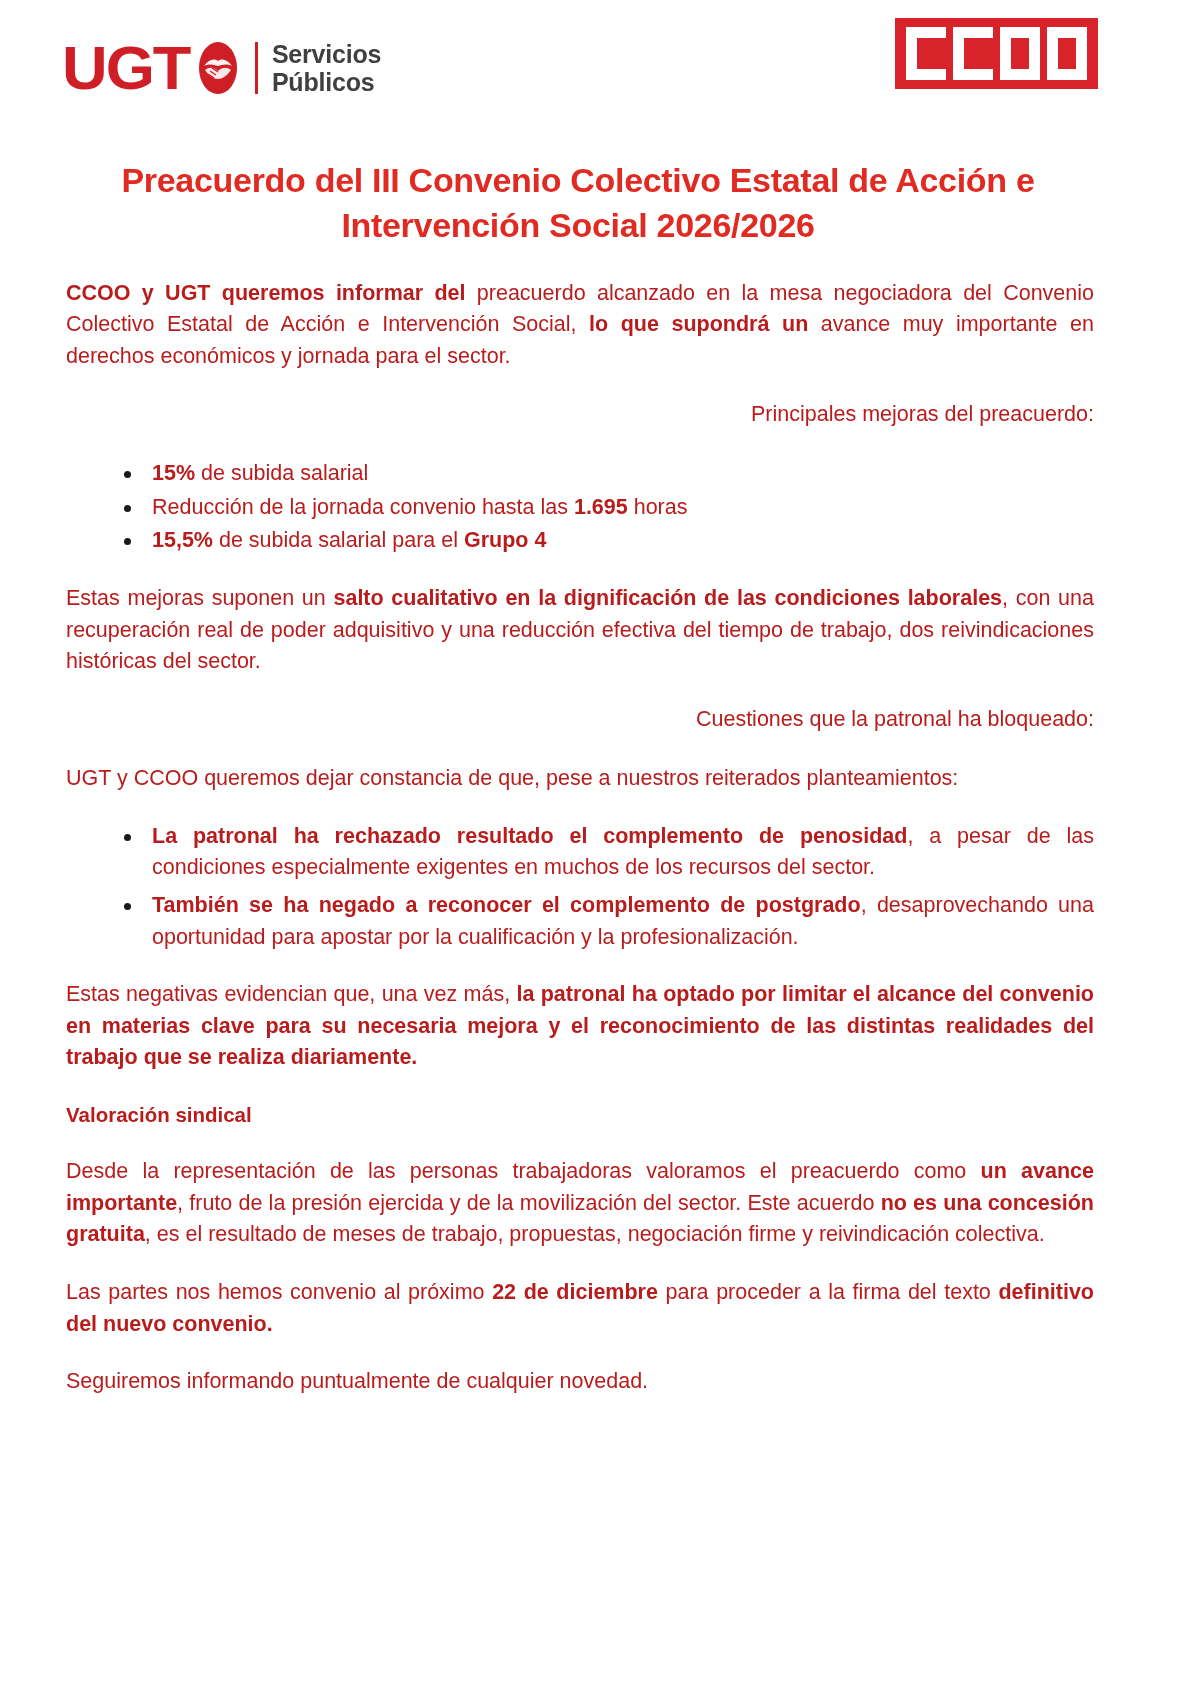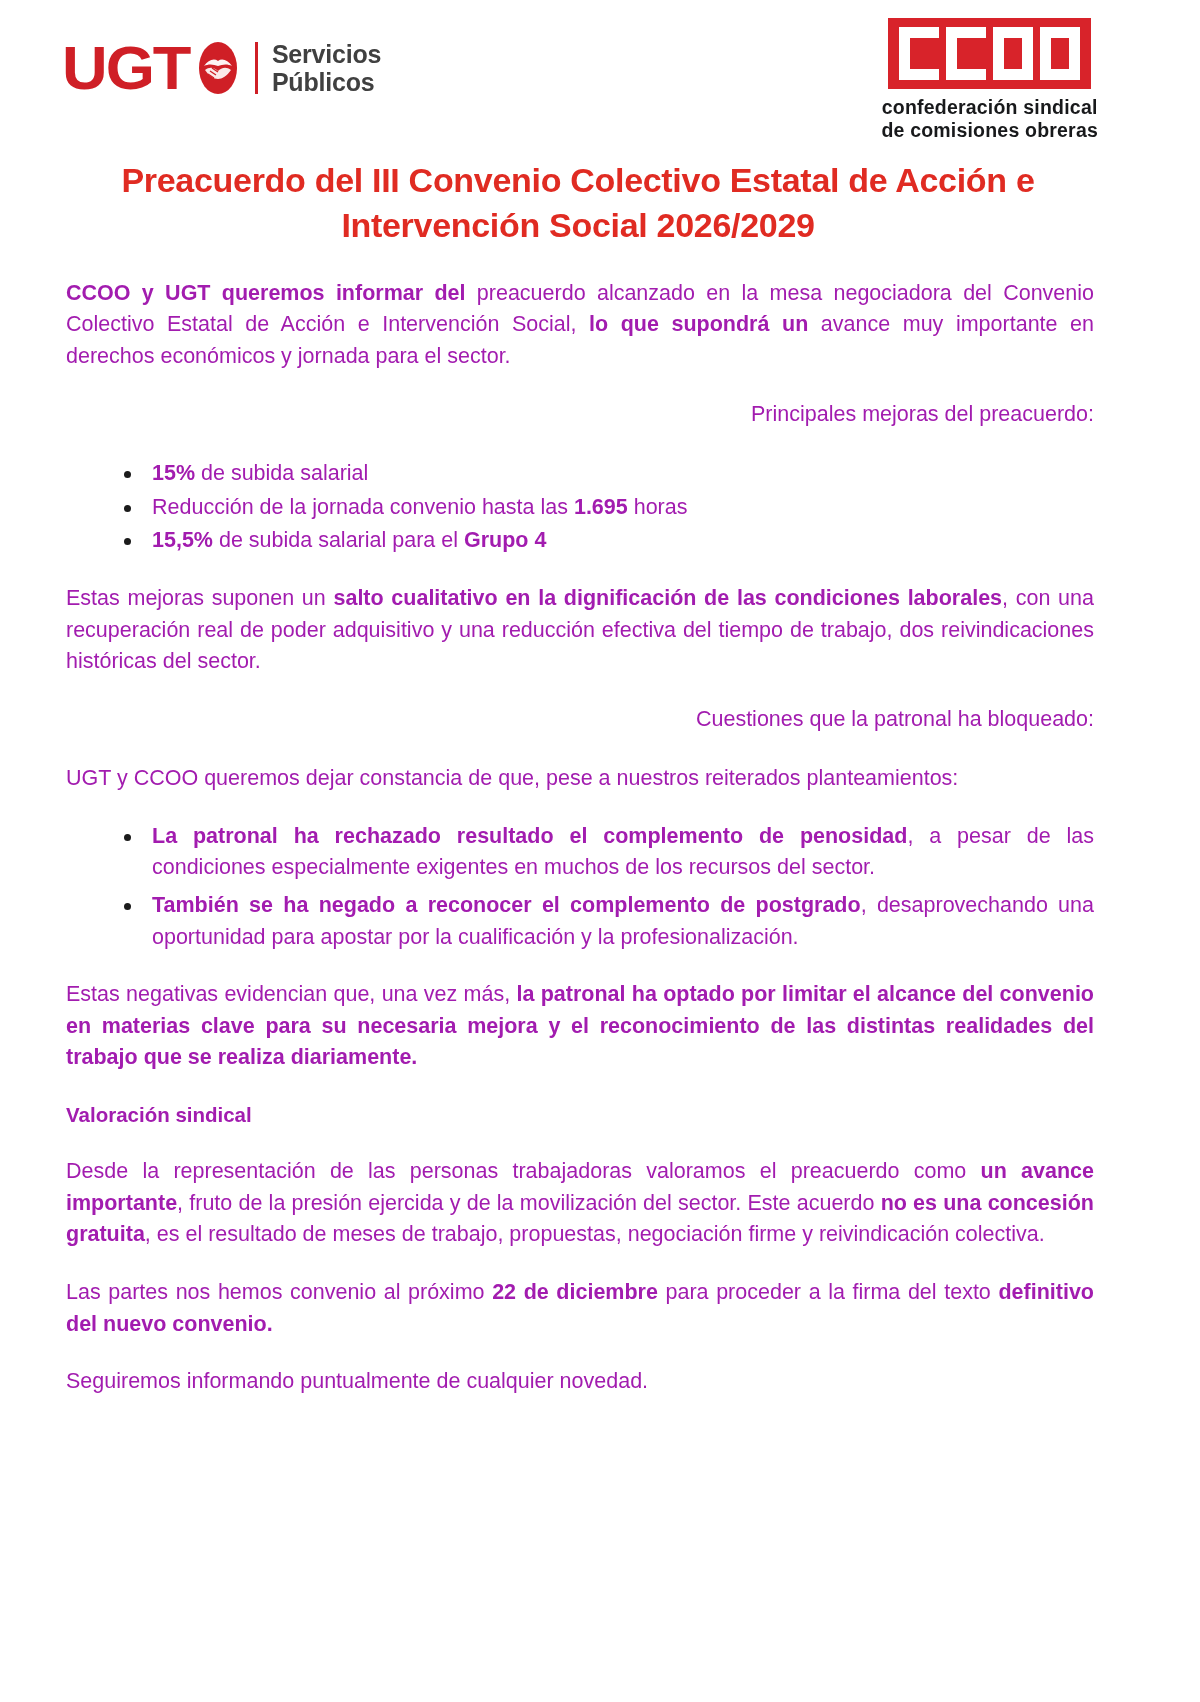--- a/index.html
+++ b/index.html
@@ -128,21 +128,21 @@
     font-size: 34px;
     line-height: 1.32;
     letter-spacing: -0.3px;
   }
 
   
   .content {
     margin: 0 62px 0 66px;
     font-size: 21.5px;
     line-height: 1.47;
-    color: #a21caf;
+    color: #b91c1c;
     font-family: "Liberation Sans", "DejaVu Sans", sans-serif;
   }
   .content p {
     margin: 0 0 26px 0;
     text-align: justify;
     text-justify: inter-word;
   }
   .content p.first { margin-top: 30px; }
   .content p.heading {
     font-weight: 400;
@@ -225,30 +225,26 @@
             <span class="bar-right"></span>
             <span class="bar-bottom"></span>
         </div>
         <div class="ccoo-letter ccoo-o">
           <span class="bar-top"></span>
             <span class="bar-left"></span>
             <span class="bar-right"></span>
             <span class="bar-bottom"></span>
         </div>
       </div>
-      <div class="ccoo-sub">
-        <div>confederación sindical</div>
-        <div>de comisiones obreras</div>
-      </div>
     </div>
   </div>
 
   <div class="doc-title">
     <span>Preacuerdo del III Convenio Colectivo Estatal de Acción e</span>
-    <span>Intervención Social 2026/2029</span>
+    <span>Intervención Social 2026/2026</span>
   </div>
 
   <div class="content">
 
     <p class="first">
       <b>CCOO y UGT queremos informar del</b><span> preacuerdo alcanzado en la mesa negociadora del Convenio Colectivo Estatal de Acción e Intervención Social,</span><b> lo que supondrá un</b><span> avance muy importante en derechos económicos y jornada para el sector.</span>
     </p>
 
     <p class="heading">Principales mejoras del preacuerdo:</p>
 

